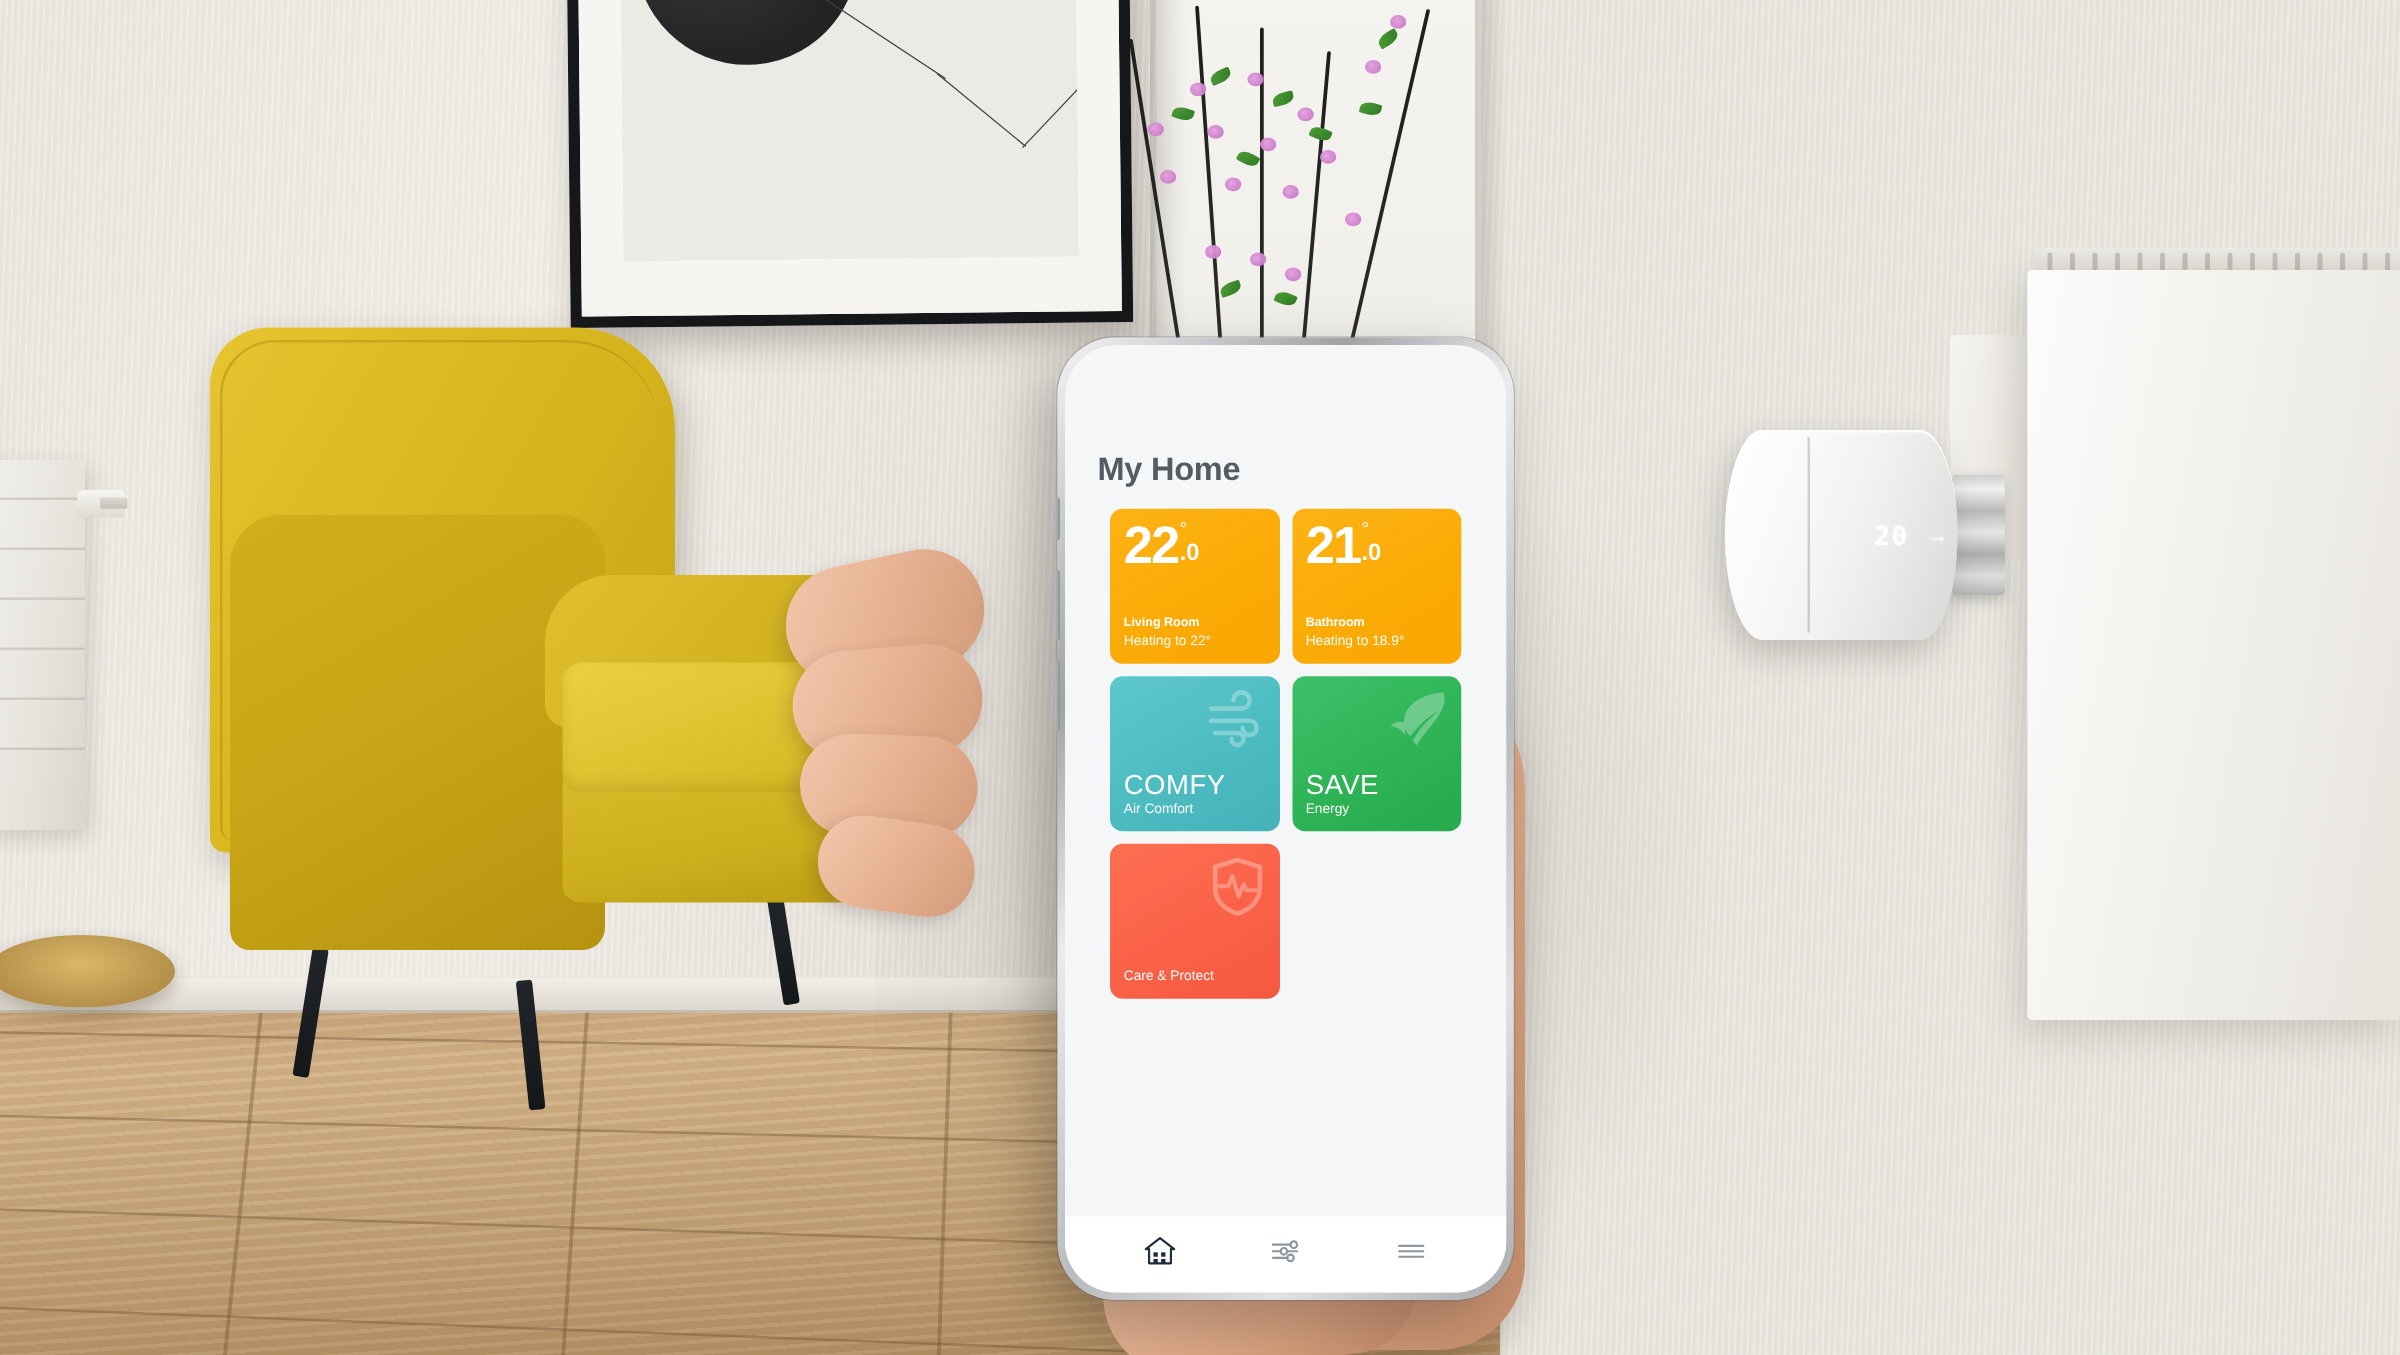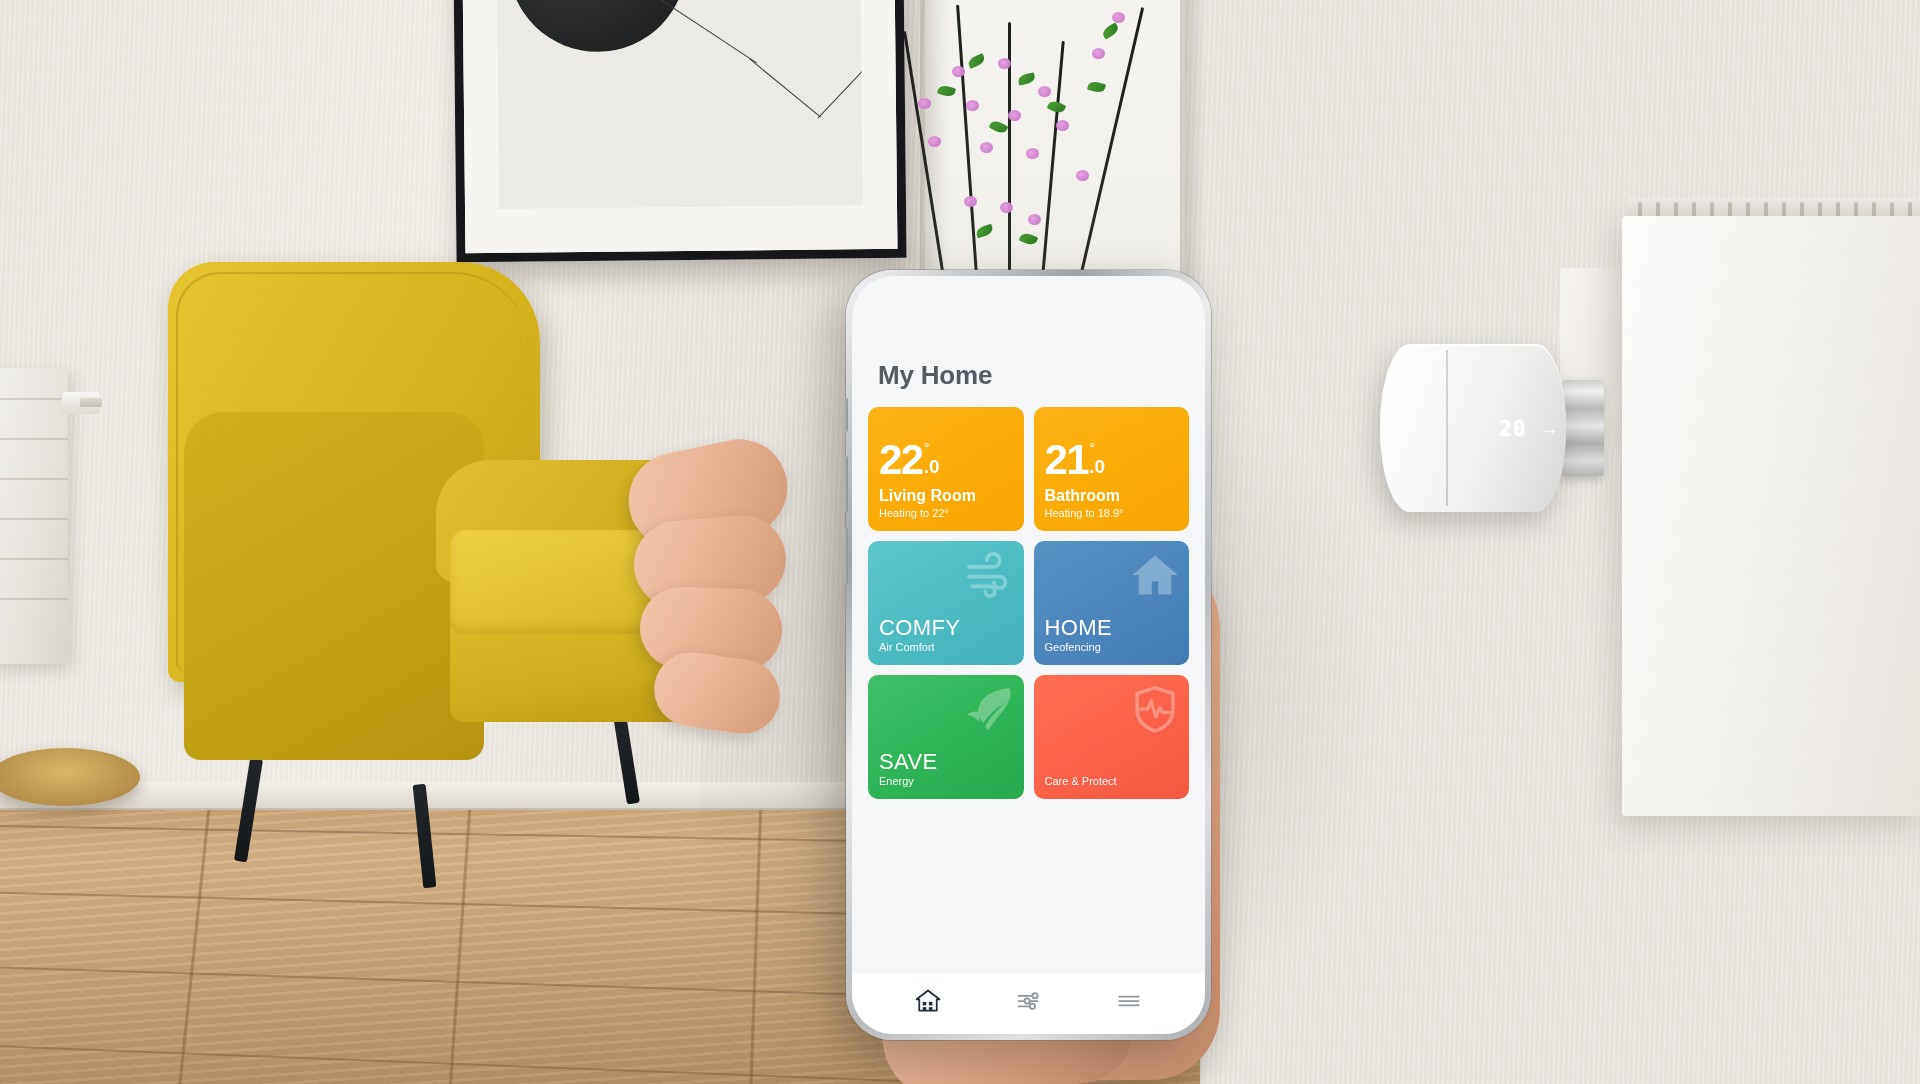--- a/index.html
+++ b/index.html
@@ -262,34 +262,34 @@
   }
   .bs1 { top: 128px; height: 34px; }
   .bs2 { top: 186px; height: 56px; }
   .bs3 { top: 258px; height: 56px; }
 
   
   .app { position: absolute; inset: 0; display: flex; flex-direction: column; background: #f5f6f7; border-radius: 22px; }
   .app-header { padding: 84px 26px 16px 26px; }
   .app-title { font-size: 26px; font-weight: bold; color: #535b63; letter-spacing: -0.2px; }
   .tile-grid {
-    padding: 0 16px; display: grid; grid-template-columns: 1fr 1fr; gap: 10px;
+    padding: 0 36px; display: grid; grid-template-columns: 1fr 1fr; gap: 10px;
   }
   .tile {
     position: relative; border-radius: 10px; height: 124px; overflow: hidden;
     padding: 0 11px 10px 11px; display: flex; flex-direction: column; justify-content: flex-end;
     color: #ffffff; cursor: pointer;
   }
   .tile-temp { background: linear-gradient(150deg, #fcb316 0%, #fbab05 55%, #f9a703 100%); }
   .temp-row { display: flex; align-items: flex-start; margin-bottom: 6px; }
   .temp-int { font-size: 42px; font-weight: bold; line-height: 0.92; letter-spacing: -1.5px; }
   .temp-sup { display: flex; flex-direction: column; align-items: flex-start; margin-left: 1px; }
   .temp-deg { font-size: 15px; line-height: 13px; font-weight: normal; }
   .temp-dec { font-size: 19px; font-weight: bold; line-height: 17px; margin-top: 4px; }
-  .tile-name { font-size: 16px; font-weight: bold; line-height: 1.2; }
+  .tile-name { font-size: 10px; font-weight: bold; line-height: 1.2; margin-top: 32px; }
   .tile-sub { font-size: 11px; font-weight: normal; opacity: .97; line-height: 1.35; margin-top: 1px; }
 
   .tile-comfy { background: linear-gradient(150deg, #5ec8cb 0%, #4cbcc1 55%, #45b2b9 100%); }
   .tile-home  { background: linear-gradient(150deg, #5691c6 0%, #4a86bd 55%, #427cb5 100%); }
   .tile-save  { background: linear-gradient(150deg, #3ec069 0%, #2eb356 55%, #27a94d 100%); }
   .tile-care  { background: linear-gradient(150deg, #fd6f52 0%, #fa6248 55%, #f5583f 100%); }
 
   .tile-big-title { font-size: 22px; font-weight: normal; letter-spacing: .4px; line-height: 1.05; }
   .tile-icon {
     position: absolute; right: 8px; top: 8px; width: 52px; height: 52px;
@@ -541,29 +541,20 @@
               <svg viewBox="0 0 64 64" fill="none" stroke="#ffffff" stroke-width="4.5" stroke-linecap="round">
                 <path d="M6 22h30a8 8 0 1 0-8-8"></path>
                 <path d="M6 34h38a7 7 0 1 1-7 7"></path>
                 <path d="M10 46h22a6 6 0 1 1-6 6"></path>
               </svg>
             </span>
             <div class="tile-big-title">COMFY</div>
             <div class="tile-sub">Air Comfort</div>
           </div>
 
-          <div class="tile tile-home">
-            <span class="tile-icon">
-              <svg viewBox="0 0 64 64" fill="#ffffff">
-                <path d="M32 8 4 32h8v24h16V40h8v16h16V32h8z"></path>
-              </svg>
-            </span>
-            <div class="tile-big-title">HOME</div>
-            <div class="tile-sub">Geofencing</div>
-          </div>
 
           <div class="tile tile-save">
             <span class="tile-icon">
               <svg viewBox="0 0 64 64" fill="#ffffff">
                 <path d="M56 6C36 8 22 16 18 30c-2 8 1 15 6 19C30 40 40 30 52 24 42 32 32 42 26 54l4 4c10-16 22-26 26-38 2-5 2-10 0-14z"></path>
                 <path d="M20 36c-6-2-12-1-16 3 6 1 11 4 14 9 1-4 1-8 2-12z"></path>
               </svg>
             </span>
             <div class="tile-big-title">SAVE</div>
             <div class="tile-sub">Energy</div>

